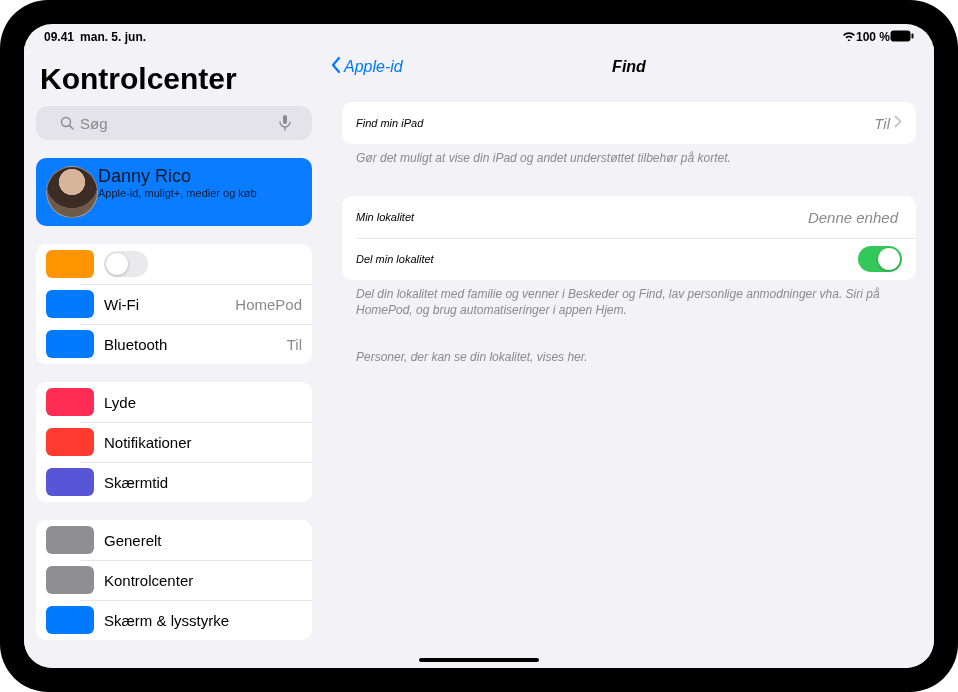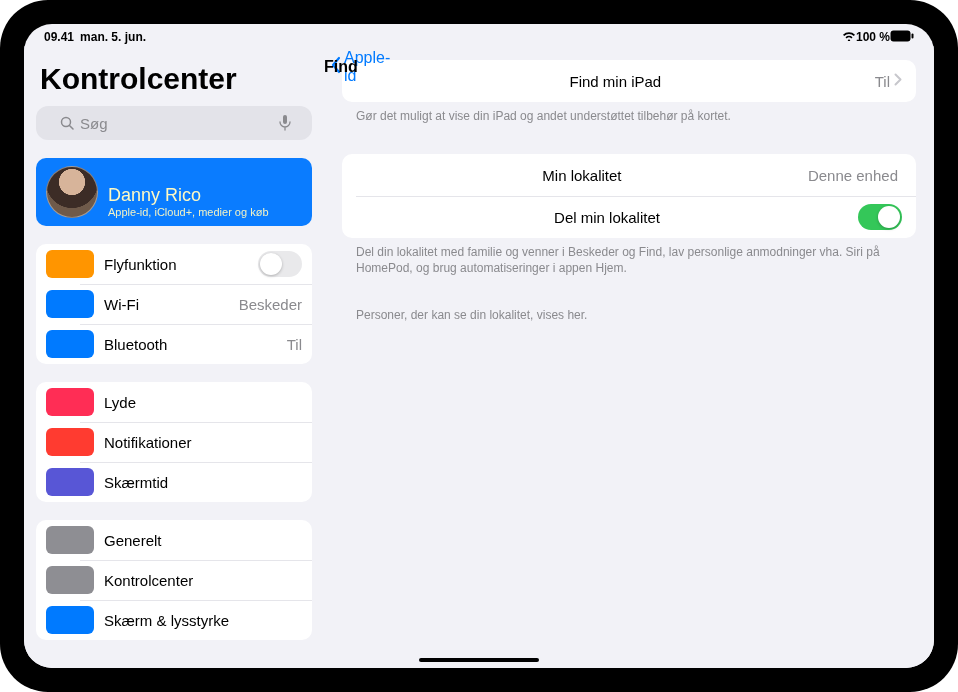--- a/index.html
+++ b/index.html
@@ -100,27 +100,26 @@
       content: "";
       position: absolute;
       left: 44px;
       right: 0;
       top: 0;
       height: 1px;
       background: #e5e5ea;
     }
     .profile-row {
       background: #0a7cff;
-      color: #fef9c3;
+      color: #0f172a;
       border-radius: 10px;
       padding: 8px 10px;
       margin-bottom: 18px;
       display: flex;
-      align-items: flex-end;
-      gap: 10px;
+      align-items: flex-start;
     }
     .avatar {
       width: 52px; height: 52px; border-radius: 50%;
       background: radial-gradient(circle at 50% 30%, #d7b49a 0 30%, #3c2c26 31% 60%, #6f5a4a 61% 100%);
       flex-shrink: 0;
       border: 1px solid rgba(255,255,255,0.4);
     }
     .profile-text .name { font-size: 18px; font-weight: 500; }
     .profile-text .sub { font-size: 11px; opacity: 0.95; }
     .icon-box {
@@ -146,21 +145,23 @@
     .bg-orange { background: #ff9500; }
     .bg-blue { background: #007aff; }
     .bg-red { background: #ff3b30; }
     .bg-pink { background: #ff2d55; }
     .bg-indigo { background: #5856d6; }
     .bg-gray { background: #8e8e93; }
     .content {
       flex: 1;
       background: #f2f2f7;
       display: flex;
-      overflow: hidden;
+      flex-direction: column;
+      overflow: hidden;
+      font-style: italic;
     }
     .nav-bar {
       height: 42px;
       display: flex;
       align-items: center;
       position: relative;
       flex-shrink: 0;
     }
     .back-btn {
       display: flex; align-items: center; gap: 2px;
@@ -184,21 +185,21 @@
     .c-row {
       display: flex; align-items: center;
       min-height: 42px;
       padding: 0 14px;
       position: relative;
     }
     .c-row + .c-row::before {
       content: ""; position: absolute; left: 14px; right: 0; top: 0;
       height: 1px; background: #e5e5ea;
     }
-    .c-label { flex: 1; font-size: 15px; text-align: center; }
+    .c-label { flex: 1; font-size: 11px; }
     .c-value { font-size: 15px; color: #8a8a8e; margin-right: 4px; }
     .chevron { color: #c7c7cc; }
     .footer-text {
       font-size: 12px; color: #8a8a8e;
       padding: 6px 14px 0;
       line-height: 1.35;
     }
     .section-gap { height: 24px; }
     .home-indicator {
       position: absolute; bottom: 6px; left: 50%; transform: translateX(-50%);
@@ -249,44 +250,43 @@
                 <rect x="4" y="0" width="4" height="9" rx="2" fill="#8a8a8e"></rect>
                 <path d="M1 7a5 5 0 0010 0M6 12v3" stroke="#8a8a8e" stroke-width="1.3" fill="none" stroke-linecap="round"></path>
               </svg>
           </span>
         </div>
 
         <div class="profile-row">
           <div class="avatar"></div>
           <div class="profile-text">
             <div class="name">Danny Rico</div>
-            <div class="sub">Apple-id, iCloud+, medier og køb</div>
+            <div class="sub">Apple-id, muligt+, medier og køb</div>
           </div>
         </div>
 
         <div class="group">
           <div class="row">
             <div class="icon-box bg-orange">
               <svg width="16" height="16" viewBox="0 0 16 16">
                   <path d="M14 8l-5-1V3.5a1 1 0 00-2 0V7L2 8v1.5l5-.8v3L5.5 13v1L8 13.5 10.5 14v-1L9 11.7v-3l5 .8z" fill="#fff"></path>
                 </svg>
             </div>
-            <div class="row-label">Flyfunktion</div>
             <div class="switch">
                 <div class="knob"></div>
               </div>
           </div>
           <div class="row">
             <div class="icon-box bg-blue">
               <svg width="16" height="16" viewBox="0 0 16 16">
                   <path d="M8 12a1.3 1.3 0 100 2.6 1.3 1.3 0 000-2.6zM4 9a5.7 5.7 0 018 0l-1.3 1.3a3.8 3.8 0 00-5.4 0zM1.3 6.3a9.5 9.5 0 0113.4 0L13.4 7.6a7.6 7.6 0 00-10.8 0z" fill="#fff"></path>
                 </svg>
             </div>
             <div class="row-label">Wi-Fi</div>
-            <div class="row-value">Beskeder</div>
+            <div class="row-value">HomePod</div>
           </div>
           <div class="row">
             <div class="icon-box bg-blue">
               <svg width="16" height="16" viewBox="0 0 16 16">
                   <path d="M8 1v6L4.5 3.5 3.8 4.2 7.6 8 3.8 11.8l.7.7L8 9v6l4-4-3-3 3-3zm1 2.8L10.2 5 9 6.2zm0 8.4V9.8L10.2 11z" fill="#fff"></path>
                 </svg>
             </div>
             <div class="row-label">Bluetooth</div>
             <div class="row-value">Til</div>
           </div>

